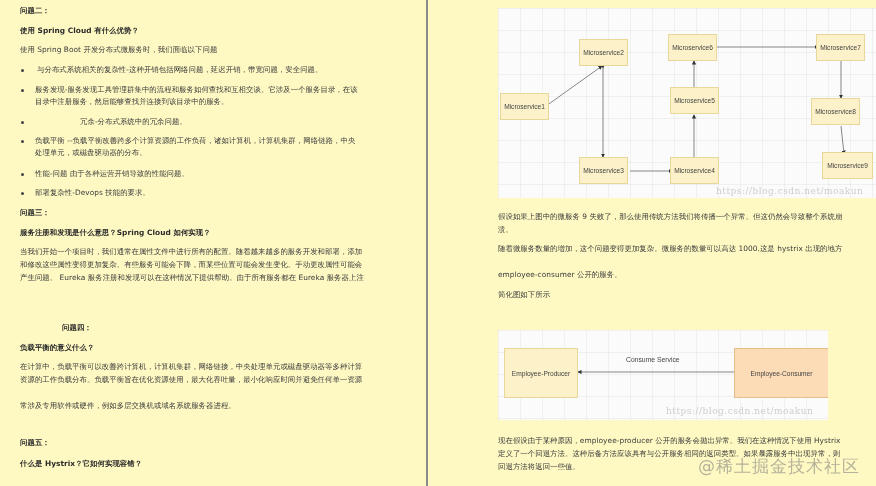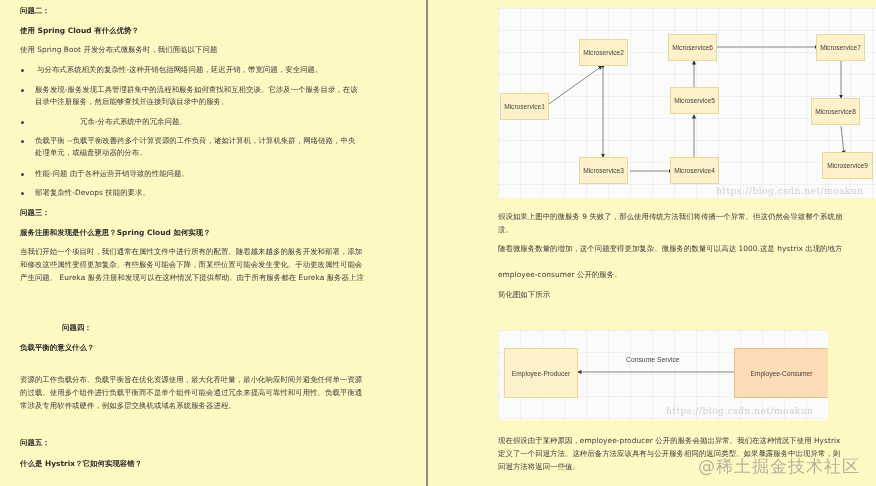--- a/index.html
+++ b/index.html
@@ -61,22 +61,22 @@
   <div class="txt" style="left:35px;top:188px;">部署复杂性-Devops 技能的要求。</div>
 
   <div class="txt bold" style="left:20px;top:208px;">问题三：</div>
   <div class="txt bold" style="left:20px;top:228px;">服务注册和发现是什么意思？Spring Cloud 如何实现？</div>
   <div class="txt" style="left:20px;top:247px;">当我们开始一个项目时，我们通常在属性文件中进行所有的配置。随着越来越多的服务开发和部署，添加</div>
   <div class="txt" style="left:20px;top:260px;">和修改这些属性变得更加复杂。有些服务可能会下降，而某些位置可能会发生变化。手动更改属性可能会</div>
   <div class="txt" style="left:20px;top:273px;">产生问题。 Eureka 服务注册和发现可以在这种情况下提供帮助。由于所有服务都在 Eureka 服务器上注</div>
 
   <div class="txt bold" style="left:20px;top:323px;margin-left:42px;">问题四：</div>
   <div class="txt bold" style="left:20px;top:343px;">负载平衡的意义什么？</div>
+  <div class="txt" style="left:20px;top:362px;">在计算中，负载平衡可以改善跨计算机，计算机集群，网络链接，中央处理单元或磁盘驱动器等多种计算</div>
   <div class="txt" style="left:20px;top:375px;">资源的工作负载分布。负载平衡旨在优化资源使用，最大化吞吐量，最小化响应时间并避免任何单一资源</div>
-  <div class="txt" style="left:20px;top:388px;">的过载。使用多个组件进行负载平衡而不是单个组件可能会通过冗余来提高可靠性和可用性。负载平衡通</div>
   <div class="txt" style="left:20px;top:401px;">常涉及专用软件或硬件，例如多层交换机或域名系统服务器进程。</div>
 
   <div class="txt bold" style="left:20px;top:438px;">问题五：</div>
   <div class="txt bold" style="left:20px;top:459px;">什么是 Hystrix？它如何实现容错？</div>
 </div>
 
 <div class="divider"></div>
 
 <div class="page page-right">
 

